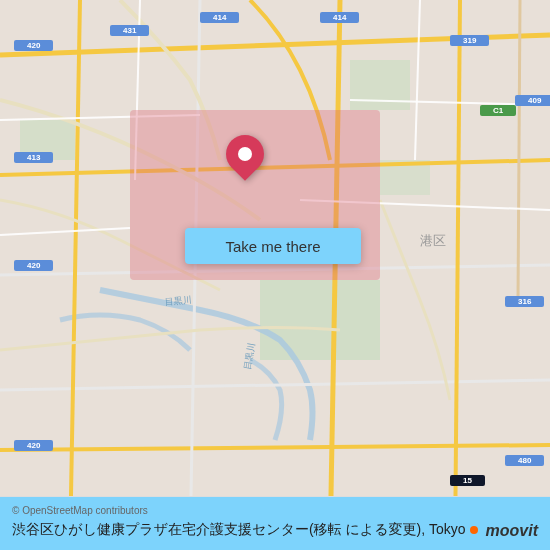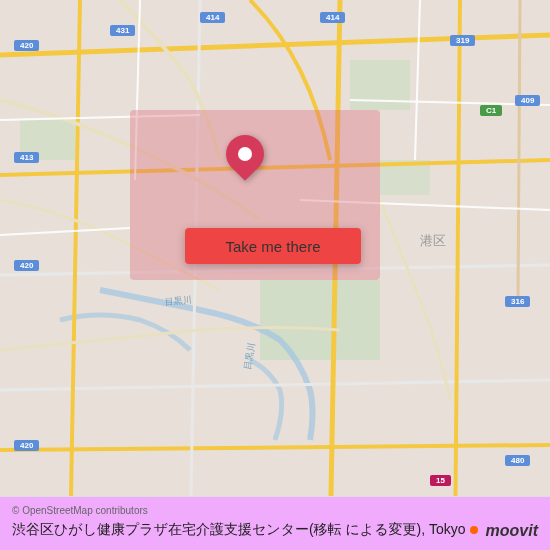--- a/index.html
+++ b/index.html
@@ -71,40 +71,40 @@
       transform: rotate(45deg);
     }
 
     
     #take-me-button {
       position: absolute;
       top: 228px;
       left: 185px;
       width: 176px;
       height: 36px;
-      background: #ef4444;
+      background: #7dd3fc;
       border: none;
       border-radius: 4px;
       font-size: 15px;
       font-weight: 500;
       color: #333;
       cursor: pointer;
       box-shadow: 0 2px 8px rgba(0,0,0,0.25);
       display: flex;
       align-items: center;
       justify-content: center;
     }
 
     
     #bottom-bar {
       position: absolute;
       bottom: 0;
       left: 0;
       width: 100%;
-      background: #f0abfc;
+      background: #7dd3fc;
       padding: 8px 12px 10px 12px;
       border-top: 1px solid #ddd;
     }
 
     #osm-credit {
       font-size: 10px;
       color: #666;
       margin-bottom: 4px;
     }
 
@@ -138,33 +138,34 @@
       margin-bottom: 2px;
     }
 
     
     .road-badge {
       position: absolute;
       background: #5b8dd9;
       color: white;
       font-size: 8px;
       font-weight: bold;
-      padding: 1px 6px;
+      padding: 1px 13px;
       border-radius: 2px;
       min-width: 18px;
       text-align: right;
     }
 
     .road-badge.green {
       background: #4a9a4a;
       margin-top: 20px;
     }
 
     .road-badge.orange {
-      background: #be185d;
+      background: #0f172a;
+      margin-left: 20px;
     }
   </style>
 </head>
 <body>
 
 <div id="map-container">
   <div id="map-bg"></div>
 
   <svg id="map-svg" xmlns="http://www.w3.org/2000/svg">
 

